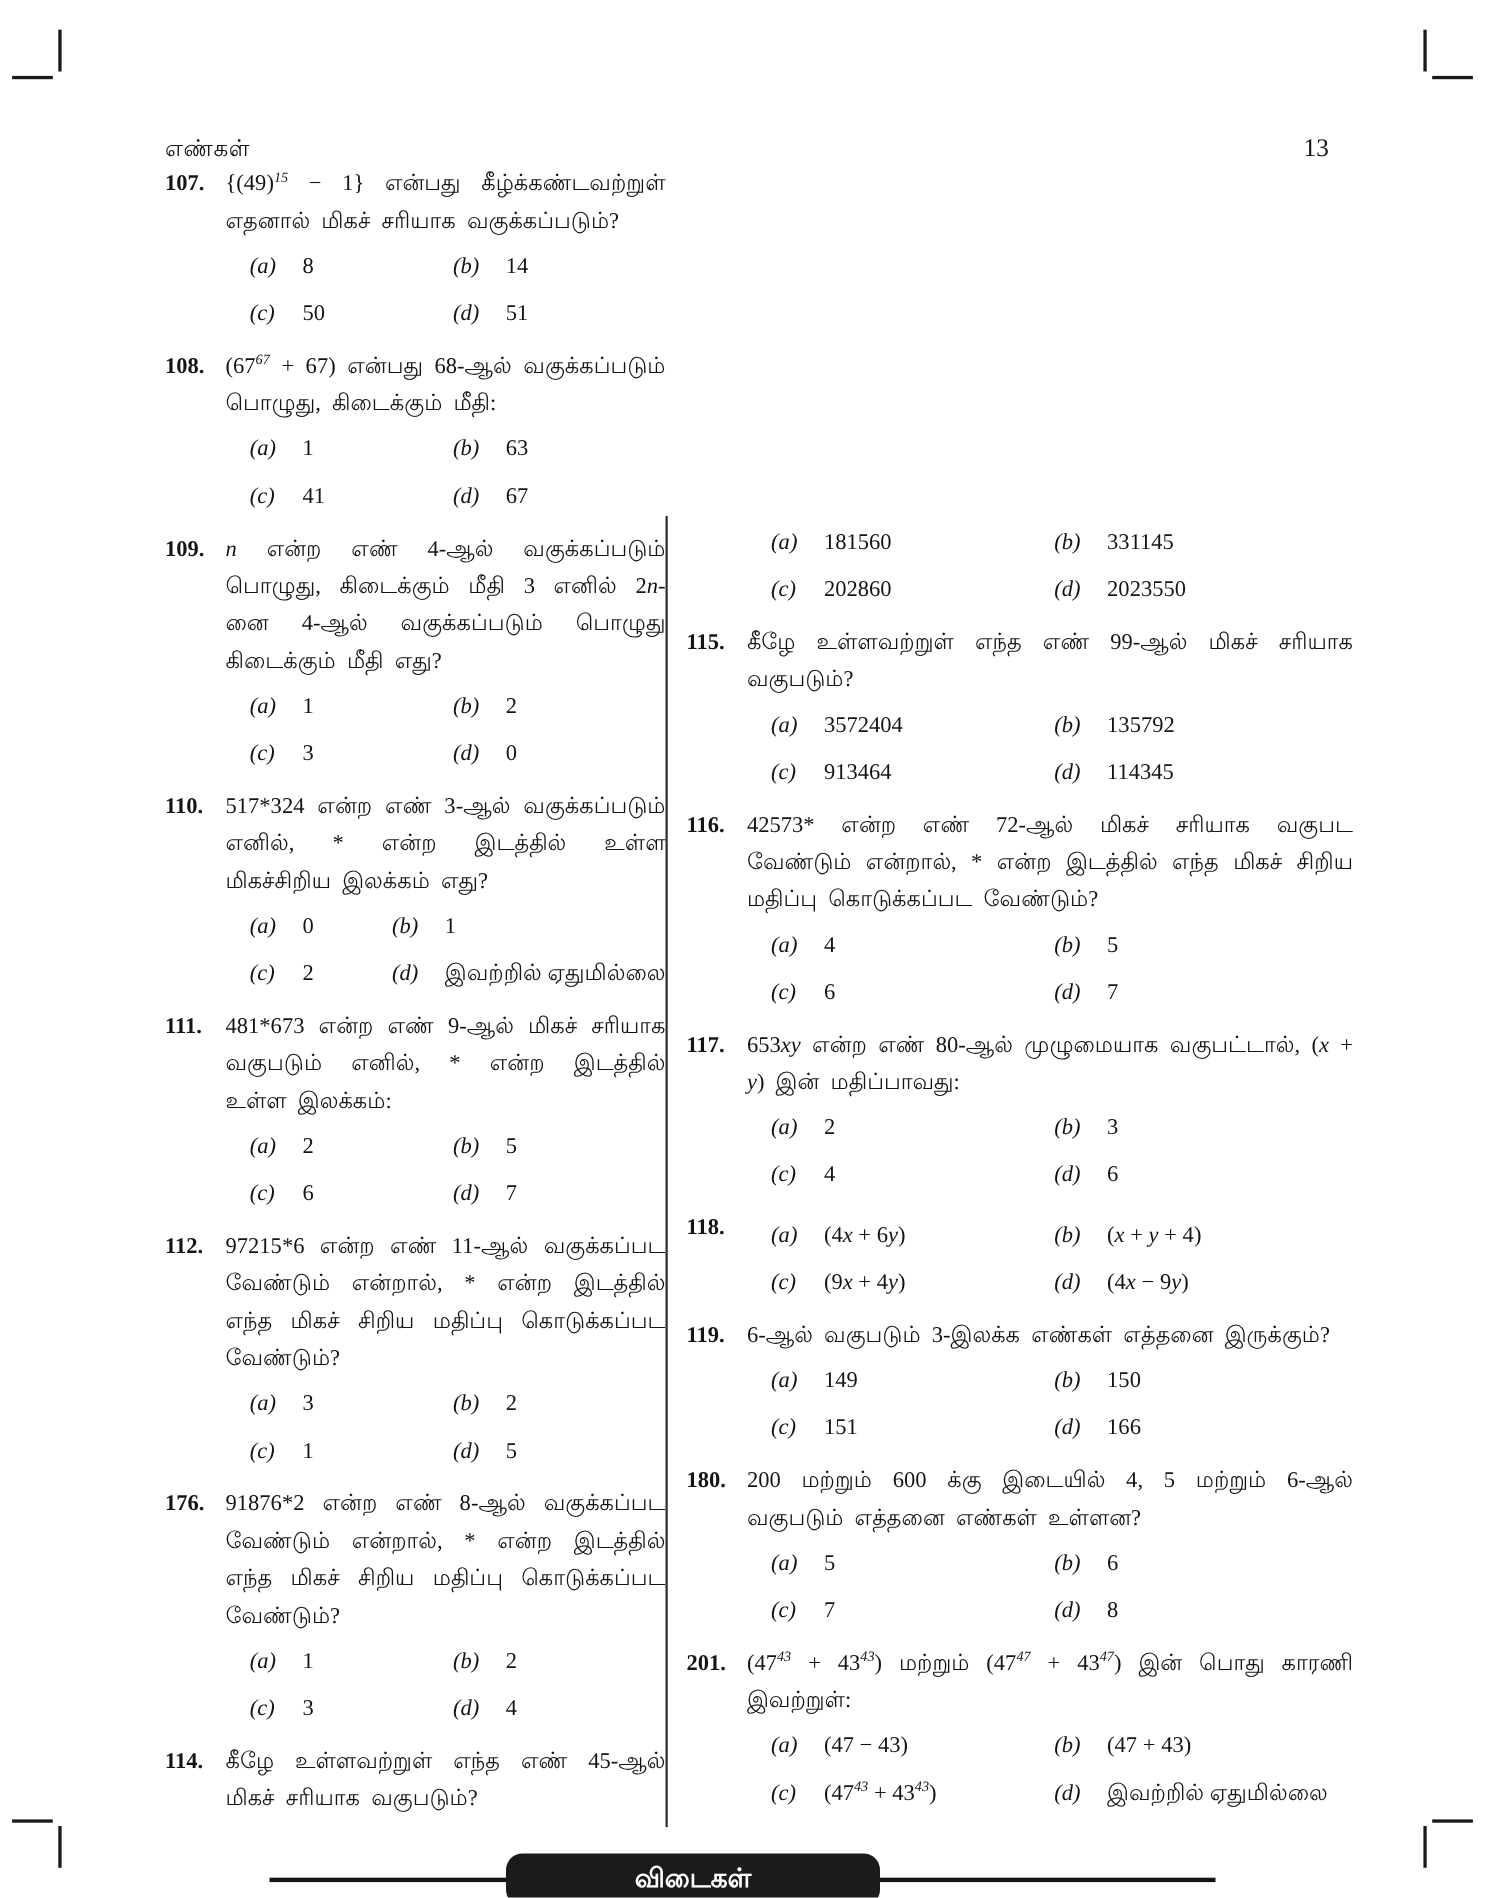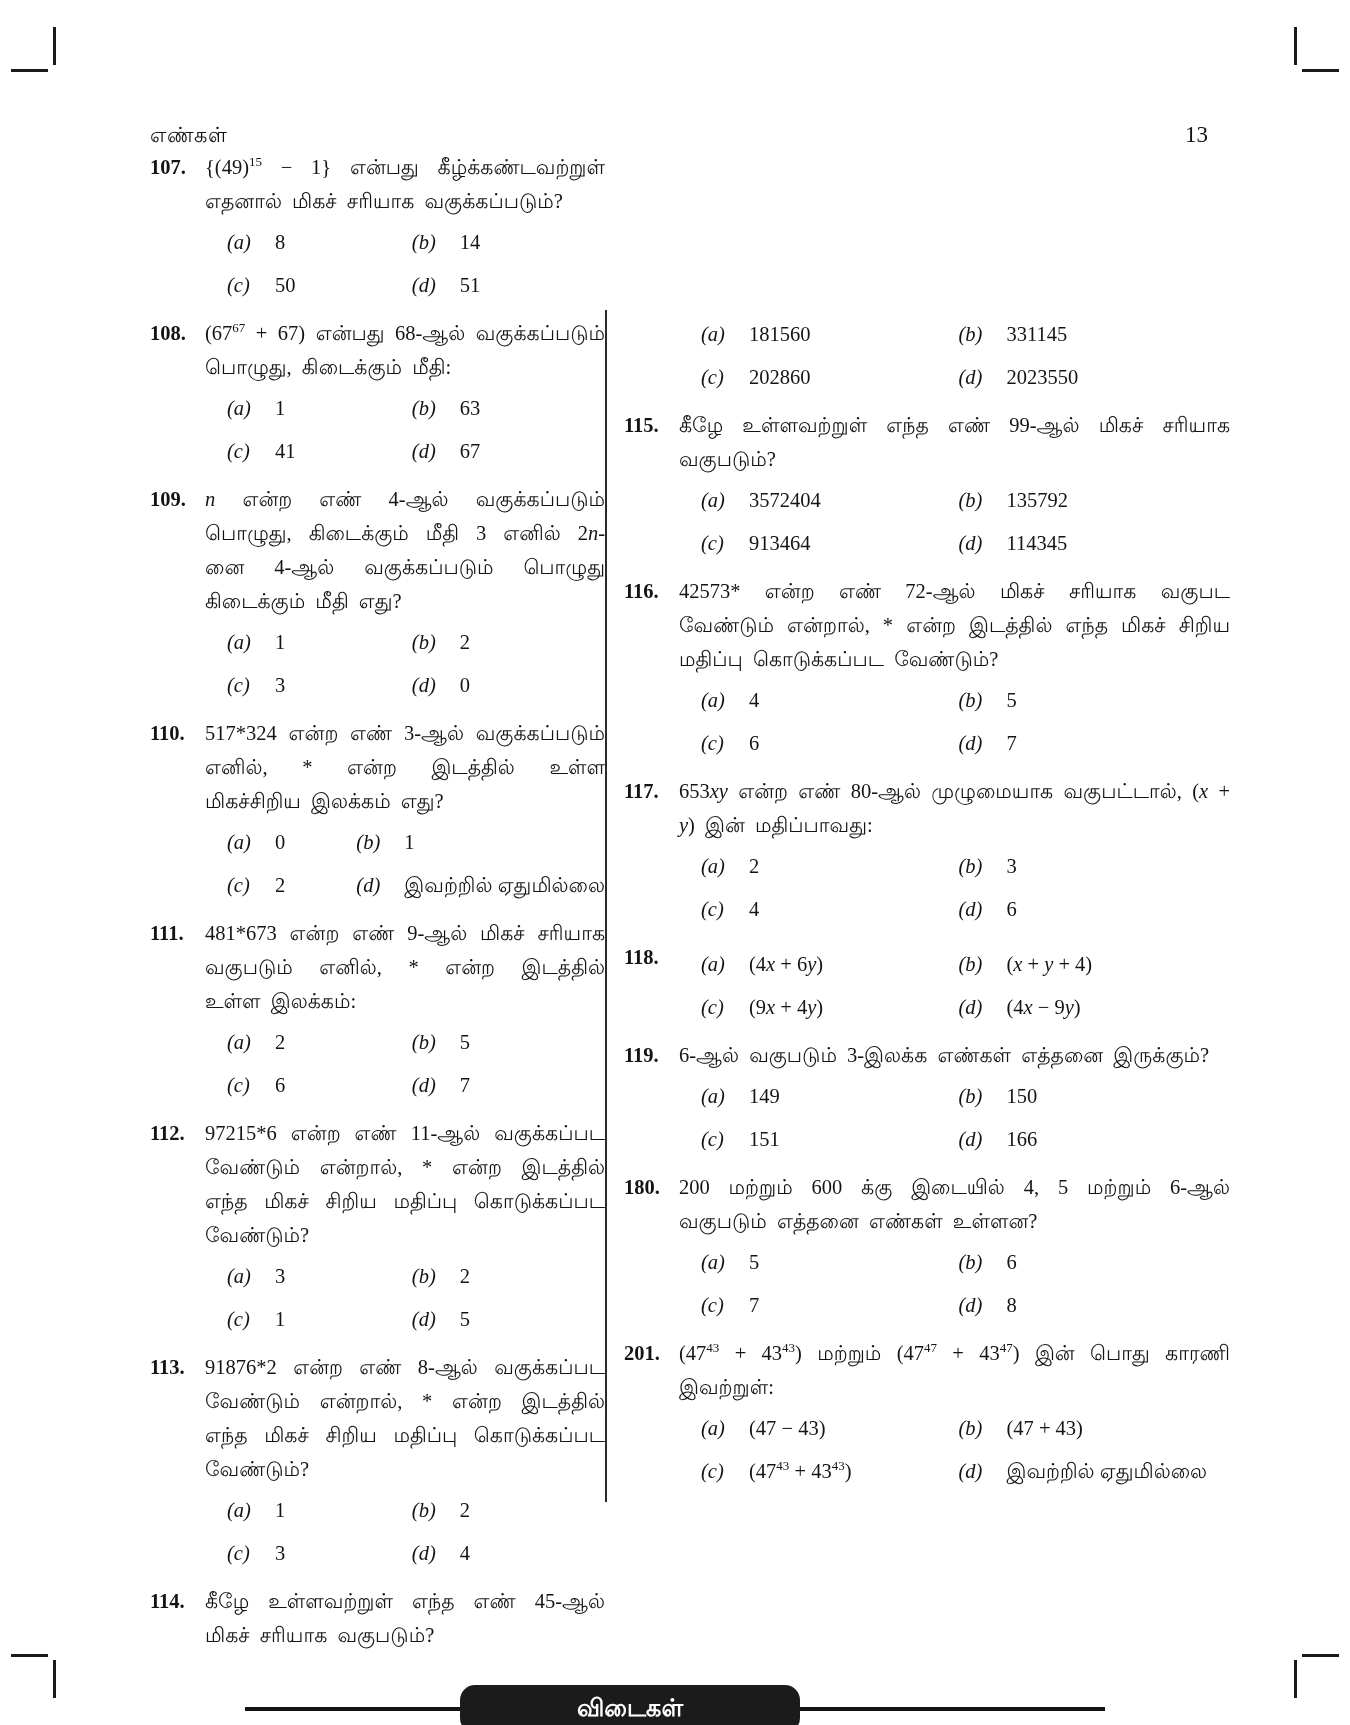--- a/index.html
+++ b/index.html
@@ -13,30 +13,30 @@
   .mark { position:absolute; background:#1a1a1a; }
   .mk-v { width:3px; height:38px; }
   .mk-h { width:37px; height:3px; }
 
   .content { position:absolute; left:150px; top:122px; width:1080px; }
 
   .header-row { display:flex; justify-content:space-between; align-items:baseline; }
   .header-title { font-size:21px; letter-spacing:0.5px; }
   .page-num { font-weight:normal; font-size:23px; padding-right:22px; }
 
-  .columns { display:flex; align-items:center; }
+  .columns { display:flex; align-items:flex-end; }
   .col-left  { width:455px; flex:none; }
   .col-right { flex:1; border-left:2px solid #2a2a2a; padding-left:17px; }
 
   .question { display:flex; margin-bottom:9px; }
   .q-num { flex:none; width:55px; font-weight:bold; font-size:20.5px; line-height:34px; }
   .q-body { flex:1; min-width:0; }
   .q-stem { font-size:20.5px; line-height:34px; text-align:justify; word-spacing:5px; }
   .q-stem:last-child { margin-bottom:0; }
-  sup { font-size:13px; line-height:0; }
+  sup { font-size:13px; line-height:0;font-style:italic; }
   .q-options { display:grid; grid-template-columns:1fr 1.08fr; column-gap:6px; margin-left:22px; margin-top:3px; }
   .opt { display:flex; line-height:43px; font-size:20.5px; white-space:nowrap; }
   .opt-letter { font-style:italic; min-width:34px; margin-right:14px; }
 
   .answers-banner { position:relative; height:48px; margin:24px 0 18px; }
   .banner-line { position:absolute; left:95px; right:125px; top:22px; height:4px; background:#141414; }
   .banner-pill {
     position:absolute; left:310px; top:0; width:340px; height:48px;
     background:#1b1b1b; border-radius:15px; color:#ffffff;
     display:flex; align-items:center; justify-content:center;
@@ -209,21 +209,21 @@
               </span>
               <span class="opt">
                 <span class="opt-letter">(d)</span>
                 <span class="opt-text">5</span>
               </span>
             </div>
     </div>
   </div>
 
   <div class="question">
-    <span class="q-num">113.</span>
+    <span class="q-num">176.</span>
     <div class="q-body">
       <div class="q-stem">91876*2 என்ற எண் 8-ஆல் வகுக்கப்பட வேண்டும் என்றால், * என்ற இடத்தில் எந்த மிகச் சிறிய மதிப்பு கொடுக்கப்பட வேண்டும்?</div>
       <div class="q-options">
               <span class="opt">
                 <span class="opt-letter">(a)</span>
                 <span class="opt-text">1</span>
               </span>
               <span class="opt">
                 <span class="opt-letter">(b)</span>
                 <span class="opt-text">2</span>

